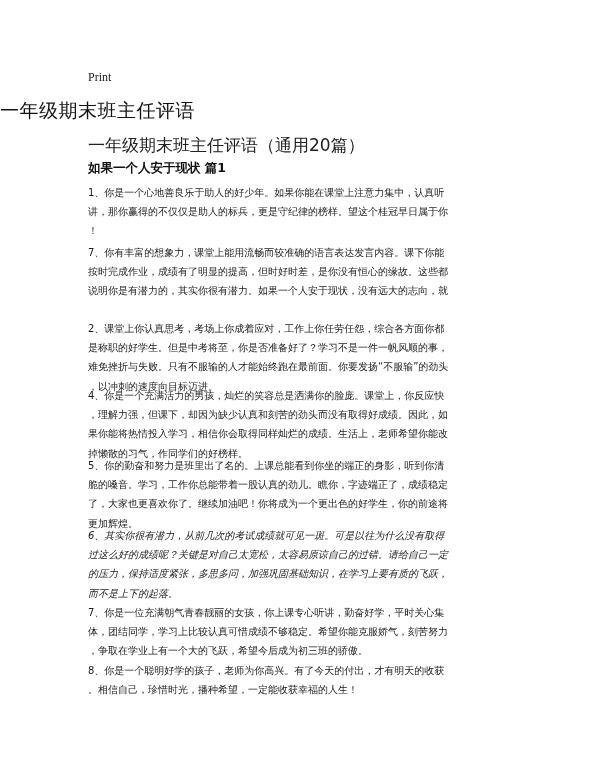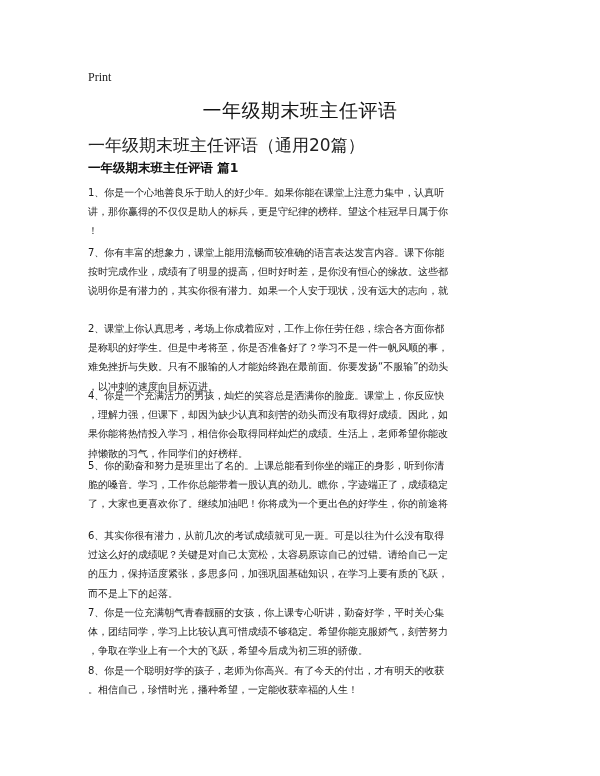--- a/index.html
+++ b/index.html
@@ -1,35 +1,35 @@
 <!DOCTYPE html>
 <html><head>
   <meta charset="utf-8">
   <style>
     html, body { margin: 0; padding: 0; background: #ffffff; }
     body { width: 600px; height: 776px; overflow: hidden; position: relative; color: #1a1a1a; }
     .page { position: absolute; left: 0; top: 0; width: 600px; height: 776px; }
     .print-link { position: absolute; left: 88px; top: 70px; font-family: "Liberation Serif", serif; font-size: 12px; color: #222; }
-    .doc-title { position: absolute; left: 0; width: 600px; top: 98px; text-align: center; font-family: Liberation Sans, sans-serif; font-size: 19px; font-weight: normal; color: #111; margin: 0; letter-spacing: 0.5px; }
+    .doc-title { position: absolute; left: 0; width: 600px; top: 98px; font-family: Liberation Sans, sans-serif; font-size: 19px; font-weight: normal; color: #111; margin: 0; letter-spacing: 0.5px; }
     .subtitle { position: absolute; left: 88px; top: 134px; font-family: "DejaVu Sans", sans-serif; font-size: 17px; color: #222; }
     .section-heading { position: absolute; left: 88px; top: 160px; font-family: "DejaVu Sans", sans-serif; font-size: 12.5px; font-weight: bold; color: #111; margin: 0; }
     .para { position: absolute; left: 88px; width: 440px; font-family: "DejaVu Sans", sans-serif; font-size: 10px; line-height: 19.2px; color: #1c1c1c; margin: 0; white-space: nowrap; }
     .para .ln { display: block; }
   </style>
 </head>
 <body>
 
 <div class="page">
   <span class="print-link">Print</span>
 
   <h1 class="doc-title">一年级期末班主任评语</h1>
 
   <div class="subtitle">一年级期末班主任评语（通用20篇）</div>
 
-  <h2 class="section-heading">一年级期末班主任评语 篇1</h2>
+  <h2 class="section-heading">如果一个人安于现状 篇1</h2>
 
   <p class="para" style="top:183px;">
     <span class="ln">1、你是一个心地善良乐于助人的好少年。如果你能在课堂上注意力集中，认真听</span>
     <span class="ln">讲，那你赢得的不仅仅是助人的标兵，更是守纪律的榜样。望这个桂冠早日属于你</span>
     <span class="ln">！</span>
   </p>
 
   <p class="para" style="top:243px;">
     <span class="ln">7、你有丰富的想象力，课堂上能用流畅而较准确的语言表达发言内容。课下你能</span>
     <span class="ln">按时完成作业，成绩有了明显的提高，但时好时差，是你没有恒心的缘故。这些都</span>
@@ -47,23 +47,24 @@
     <span class="ln">4、你是一个充满活力的男孩，灿烂的笑容总是洒满你的脸庞。课堂上，你反应快</span>
     <span class="ln">，理解力强，但课下，却因为缺少认真和刻苦的劲头而没有取得好成绩。因此，如</span>
     <span class="ln">果你能将热情投入学习，相信你会取得同样灿烂的成绩。生活上，老师希望你能改</span>
     <span class="ln">掉懒散的习气，作同学们的好榜样。</span>
   </p>
 
   <p class="para" style="top:456px;">
     <span class="ln">5、你的勤奋和努力是班里出了名的。上课总能看到你坐的端正的身影，听到你清</span>
     <span class="ln">脆的嗓音。学习，工作你总能带着一股认真的劲儿。瞧你，字迹端正了，成绩稳定</span>
     <span class="ln">了，大家也更喜欢你了。继续加油吧！你将成为一个更出色的好学生，你的前途将</span>
+    <span class="ln">更加辉煌。</span>
   </p>
 
-  <p class="para" style="top:526px;">
+  <p class="para" style="top:526px;font-style:italic;">
     <span class="ln">6、其实你很有潜力，从前几次的考试成绩就可见一斑。可是以往为什么没有取得</span>
     <span class="ln">过这么好的成绩呢？关键是对自己太宽松，太容易原谅自己的过错。请给自己一定</span>
     <span class="ln">的压力，保持适度紧张，多思多问，加强巩固基础知识，在学习上要有质的飞跃，</span>
     <span class="ln">而不是上下的起落。</span>
   </p>
 
   <p class="para" style="top:603px;">
     <span class="ln">7、你是一位充满朝气青春靓丽的女孩，你上课专心听讲，勤奋好学，平时关心集</span>
     <span class="ln">体，团结同学，学习上比较认真可惜成绩不够稳定。希望你能克服娇气，刻苦努力</span>
     <span class="ln">，争取在学业上有一个大的飞跃，希望今后成为初三班的骄傲。</span>

